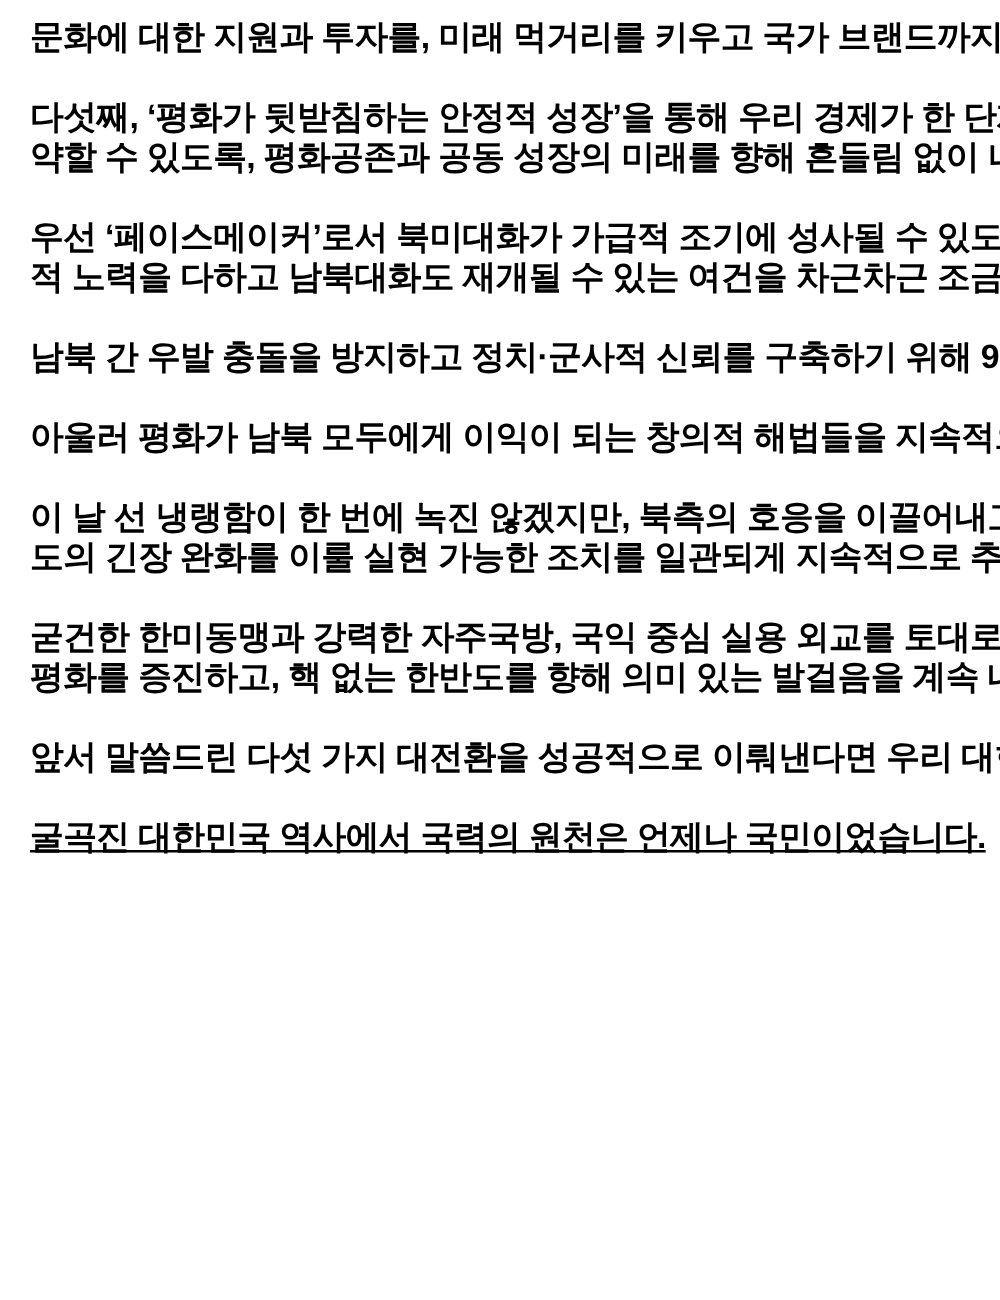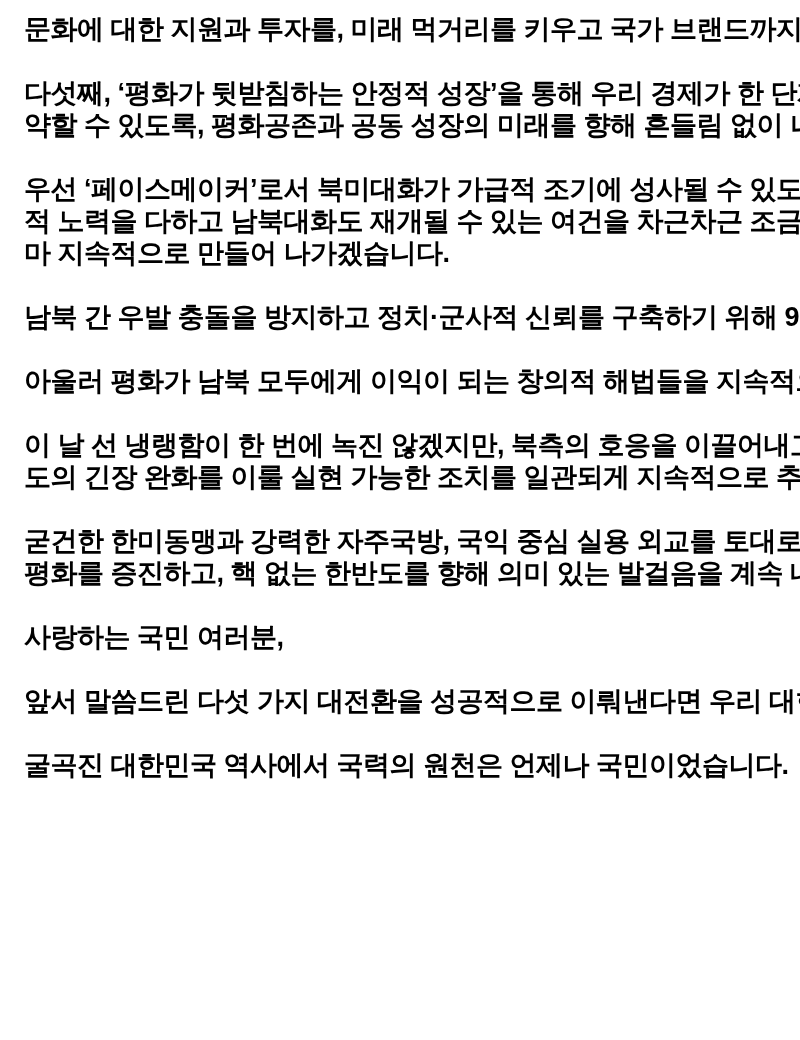--- a/index.html
+++ b/index.html
@@ -21,20 +21,21 @@
     font-family: "Liberation Sans", "DejaVu Sans", sans-serif;
     font-weight: 700;
     font-size: 27px;
     letter-spacing: -0.5px;
   }
   .paragraph {
     margin: 0 0 32px 0;
   }
   .paragraph:last-child {
     margin-bottom: 17px;
+    text-decoration: underline;
   }
   .text-line {
     display: block;
     height: 32px;
     line-height: 32px;
     white-space: nowrap;
   }
 </style>
 </head>
 <body>
@@ -47,21 +48,20 @@
     </p>
 
     <p class="paragraph">
       <span class="text-line">다섯째, ‘평화가 뒷받침하는 안정적 성장’을 통해 우리 경제가 한 단계 더 도</span>
       <span class="text-line">약할 수 있도록, 평화공존과 공동 성장의 미래를 향해 흔들림 없이 나아가겠</span>
     </p>
 
     <p class="paragraph">
       <span class="text-line">우선 ‘페이스메이커’로서 북미대화가 가급적 조기에 성사될 수 있도록 외교</span>
       <span class="text-line">적 노력을 다하고 남북대화도 재개될 수 있는 여건을 차근차근 조금씩이나</span>
-      <span class="text-line">마 지속적으로 만들어 나가겠습니다.</span>
     </p>
 
     <p class="paragraph">
       <span class="text-line">남북 간 우발 충돌을 방지하고 정치·군사적 신뢰를 구축하기 위해 9.19 군</span>
     </p>
 
     <p class="paragraph">
       <span class="text-line">아울러 평화가 남북 모두에게 이익이 되는 창의적 해법들을 지속적으로 모</span>
     </p>
 
@@ -69,21 +69,20 @@
       <span class="text-line">이 날 선 냉랭함이 한 번에 녹진 않겠지만, 북측의 호응을 이끌어내고 한반</span>
       <span class="text-line">도의 긴장 완화를 이룰 실현 가능한 조치를 일관되게 지속적으로 추진해 가</span>
     </p>
 
     <p class="paragraph">
       <span class="text-line">굳건한 한미동맹과 강력한 자주국방, 국익 중심 실용 외교를 토대로 한반도</span>
       <span class="text-line">평화를 증진하고, 핵 없는 한반도를 향해 의미 있는 발걸음을 계속 내딛겠습</span>
     </p>
 
     <p class="paragraph">
-      <span class="text-line">사랑하는 국민 여러분,</span>
     </p>
 
     <p class="paragraph">
       <span class="text-line">앞서 말씀드린 다섯 가지 대전환을 성공적으로 이뤄낸다면 우리 대한민국은</span>
     </p>
 
     <p class="paragraph">
       <span class="text-line">굴곡진 대한민국 역사에서 국력의 원천은 언제나 국민이었습니다.</span>
     </p>
 

